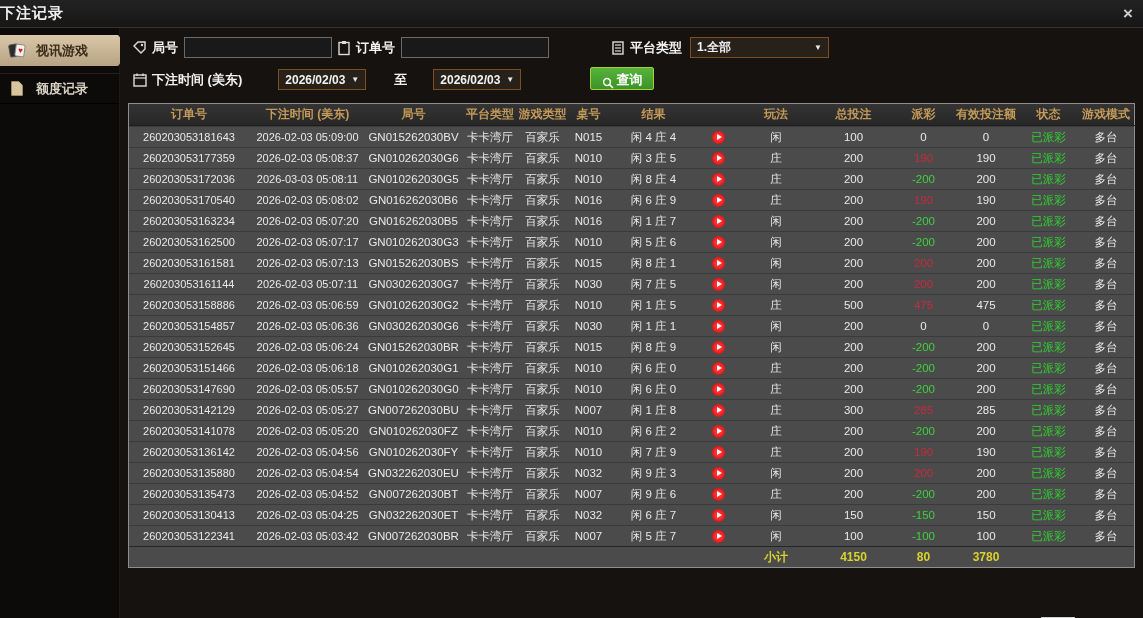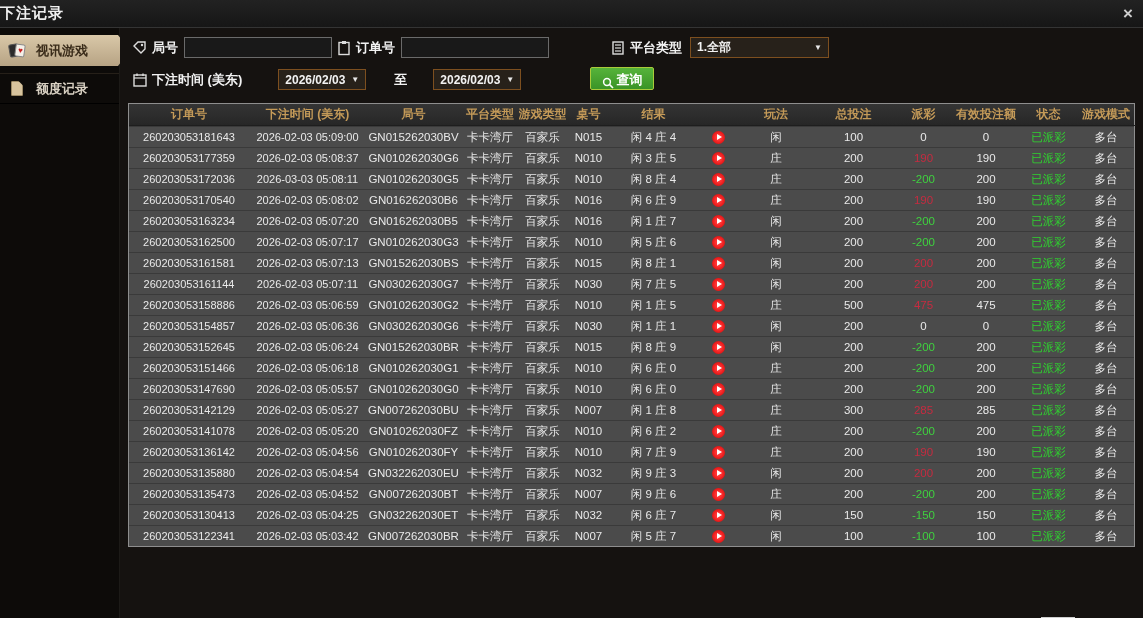--- a/index.html
+++ b/index.html
@@ -625,20 +625,36 @@
     </div>
     <div class="td">闲</div>
     <div class="td">100</div>
     <div class="td payout neg">-100</div>
     <div class="td">100</div>
     <div class="td status">已派彩</div>
     <div class="td">多台</div>
   </div>
 </div>
 
+    <div class="grid tfoot">
+      <div class="td"></div>
+        <div class="td"></div>
+        <div class="td"></div>
+        <div class="td"></div>
+      <div class="td"></div>
+        <div class="td"></div>
+        <div class="td"></div>
+        <div class="td"></div>
+      <div class="td">小计</div>
+      <div class="td">4150</div>
+      <div class="td">80</div>
+      <div class="td">3780</div>
+      <div class="td"></div>
+        <div class="td"></div>
+    </div>
   </div>
 
   <div class="pager">
     <span class="lbl" style="left:642px;">每页显示 20</span>
     <span class="lbl" style="left:760px;">共计: 22</span>
     <div class="nav">
       <span class="arrow dim bar-l">◀</span>
       <span class="arrow dim">◀</span>
       <input class="page-input" value="1" style="">
       <span>

